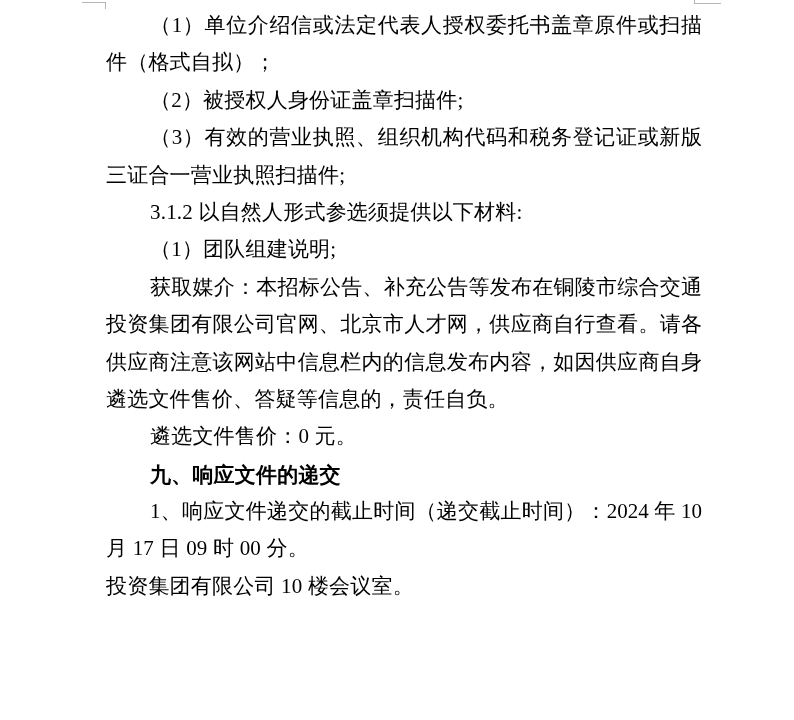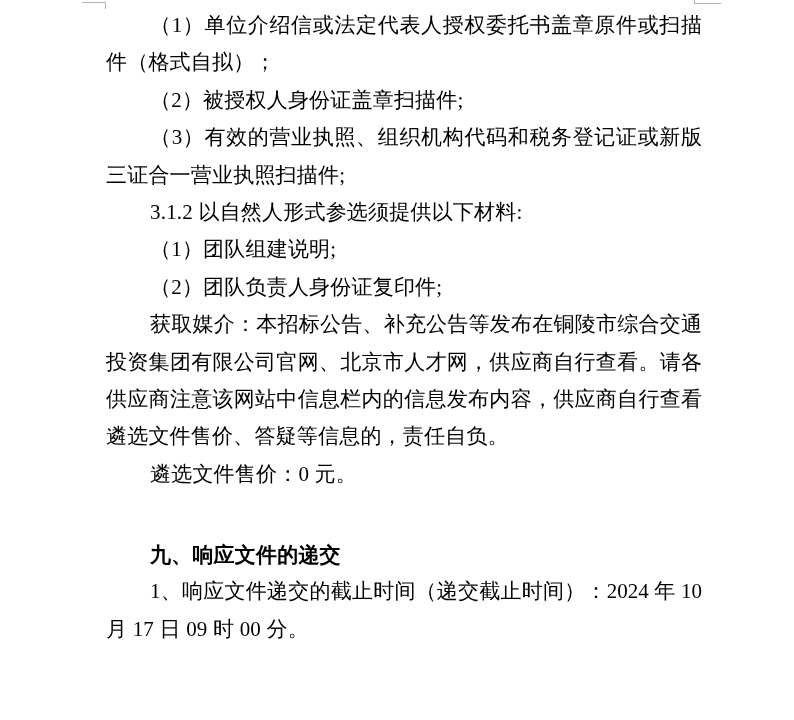--- a/index.html
+++ b/index.html
@@ -59,40 +59,39 @@
   .line.justify {
     white-space: normal;
     text-align: justify;
     text-align-last: justify;
     text-justify: inter-character;
     letter-spacing: 0;
   }
   .line.bold {
     font-weight: 700;
     font-family: "Liberation Sans", "DejaVu Sans", sans-serif;
-    margin-top: 43px;
   }
 </style>
 </head>
 <body>
 
 <div id="page">
   <div id="crop-tl" class="crop-mark"></div>
   <div id="crop-tr" class="crop-mark"></div>
   <div id="text-block">
       <div class="line indent justify">（1）单位介绍信或法定代表人授权委托书盖章原件或扫描</div>
       <div class="line">件（格式自拟）；</div>
       <div class="line indent">（2）被授权人身份证盖章扫描件;</div>
       <div class="line indent justify">（3）有效的营业执照、组织机构代码和税务登记证或新版</div>
       <div class="line">三证合一营业执照扫描件;</div>
       <div class="line indent">3.1.2 以自然人形式参选须提供以下材料:</div>
       <div class="line indent">（1）团队组建说明;</div>
-      <div class="line indent">（2）团队负责人身份证复印件;</div>
       <div class="line indent justify">获取媒介：本招标公告、补充公告等发布在铜陵市综合交通</div>
       <div class="line justify">投资集团有限公司官网、北京市人才网，供应商自行查看。请各</div>
-      <div class="line justify">供应商注意该网站中信息栏内的信息发布内容，供应商自行查看</div>
+      <div class="line justify">供应商注意该网站中信息栏内的信息发布内容，如因供应商自身</div>
       <div class="line">遴选文件售价、答疑等信息的，责任自负。</div>
       <div class="line indent">遴选文件售价：0 元。</div>
       <div class="line indent bold">九、响应文件的递交</div>
       <div class="line indent justify">1、响应文件递交的截止时间（递交截止时间）：2024 年 10</div>
       <div class="line">月 17 日 09 时 00 分。</div>
+      <div class="line">投资集团有限公司 10 楼会议室。</div>
     </div>
 </div>
 
 </body></html>

